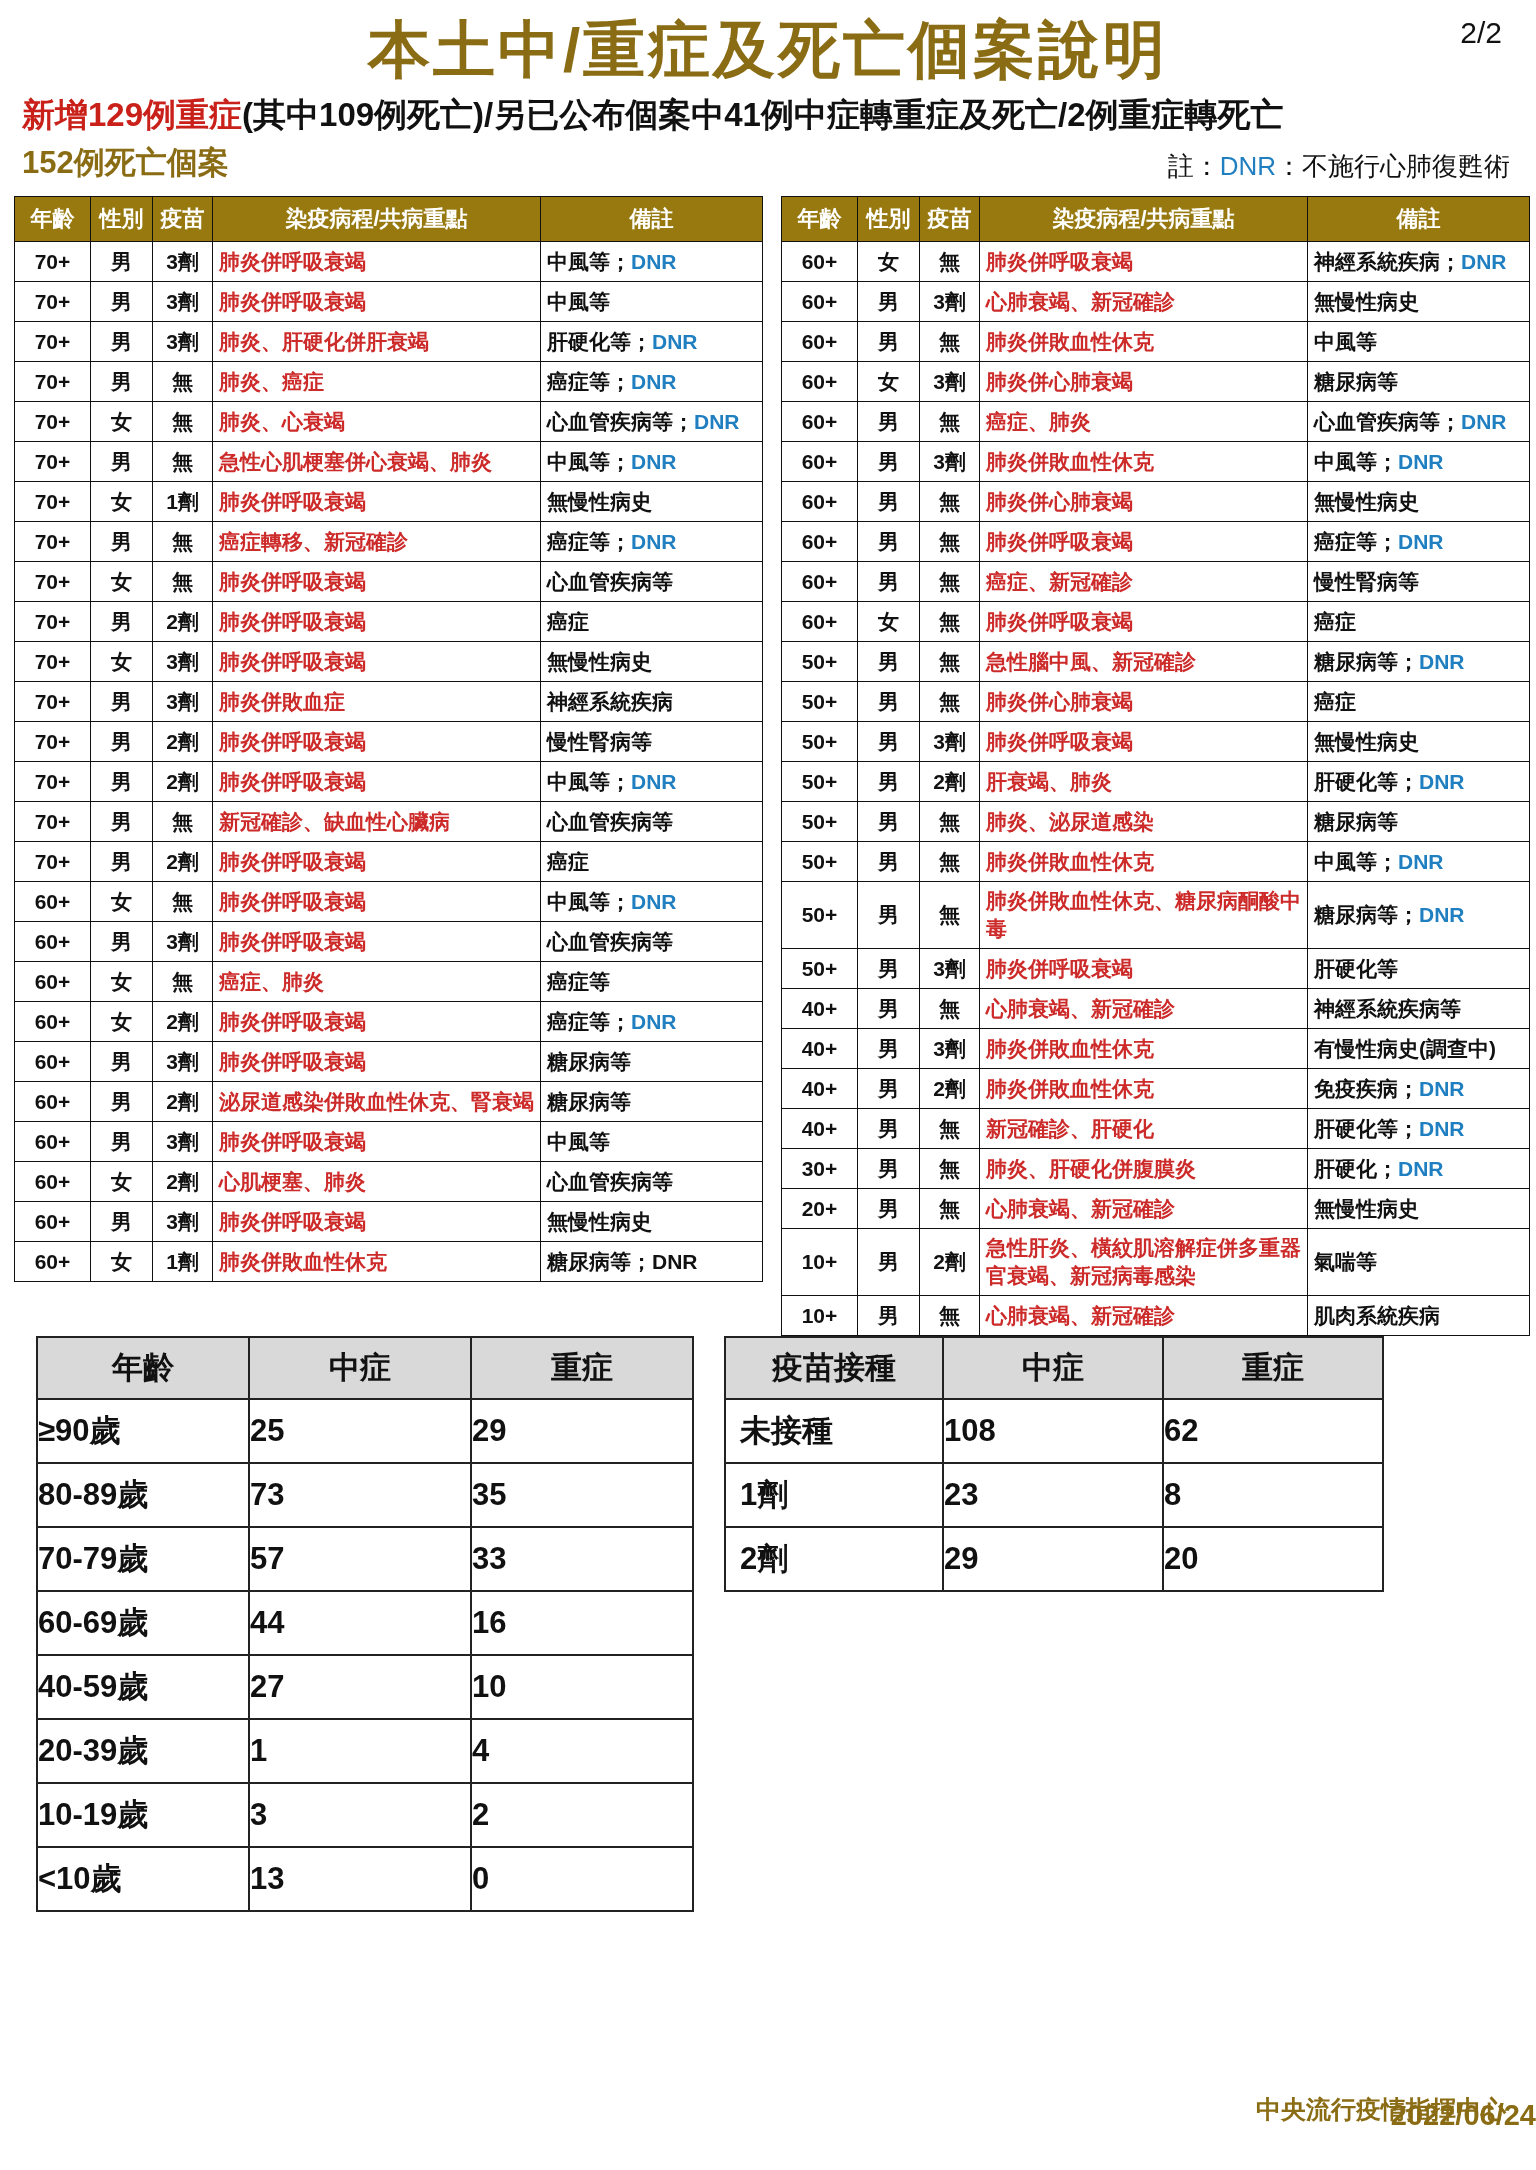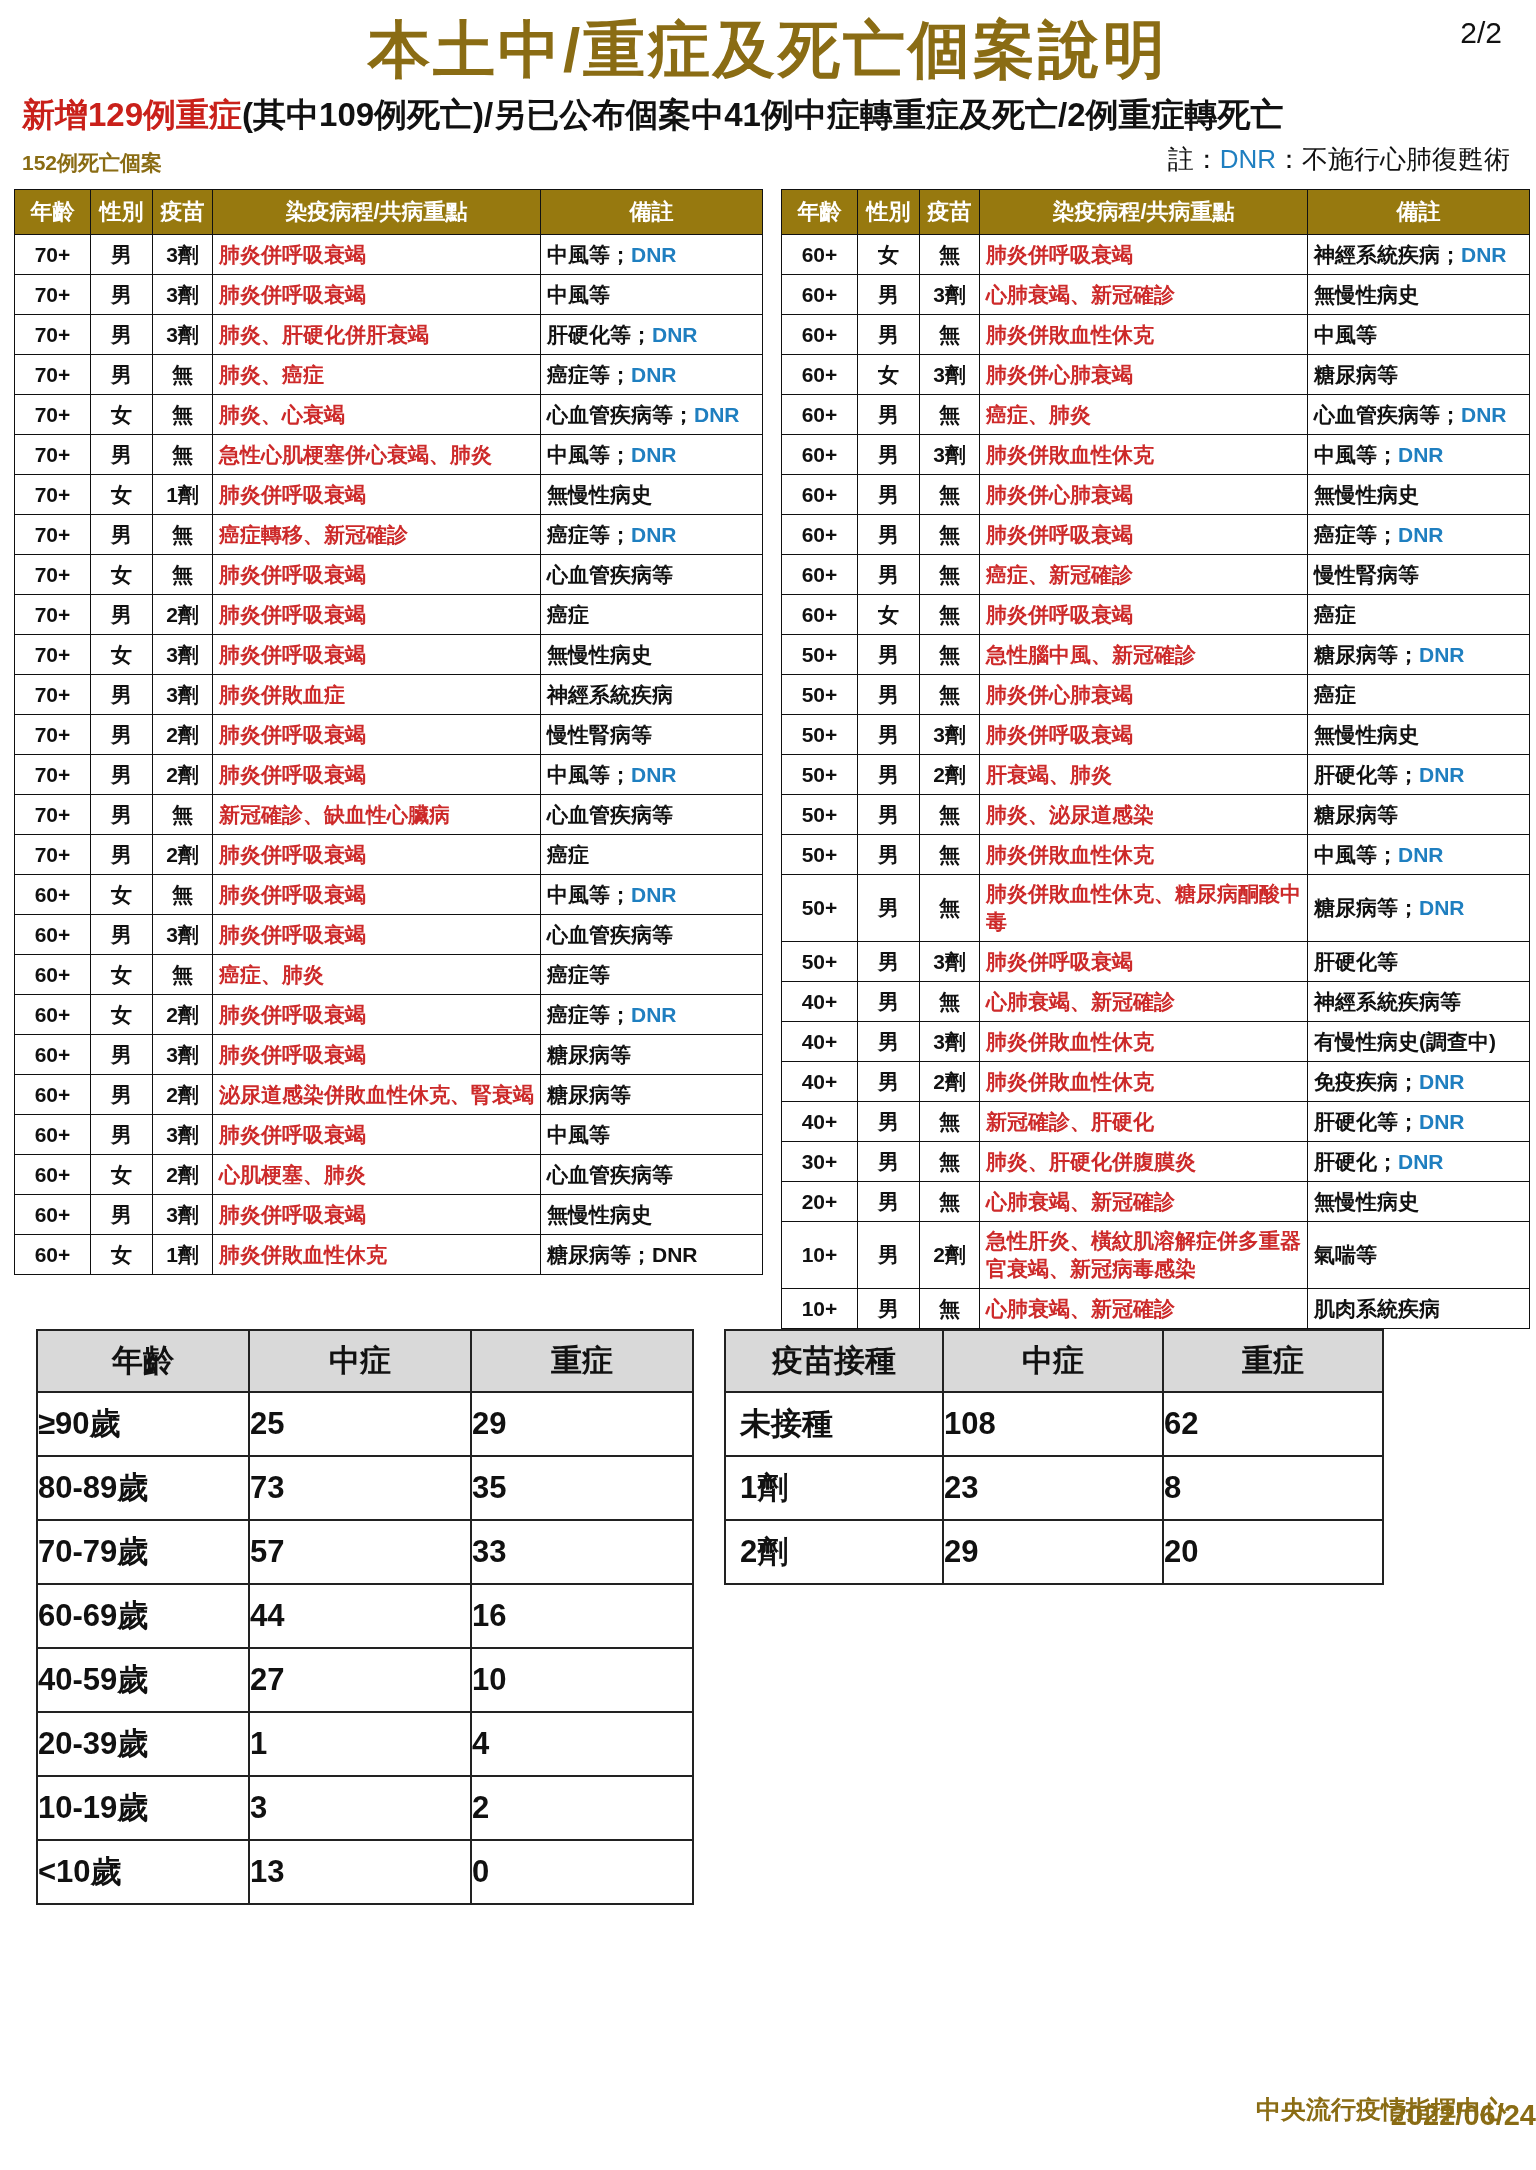--- a/index.html
+++ b/index.html
@@ -7,21 +7,21 @@
   .slide{position:relative;width:1536px;height:2170px;background:#fff;overflow:hidden;}
 
   
   .top{position:relative;text-align:center;padding-top:14px;}
   .page-num{position:absolute;top:16px;right:34px;font-size:30px;color:#111;margin-left:32px;}
   .title{margin:0;font-size:62px;line-height:1.15;font-weight:bold;color:#8a6c14;letter-spacing:3px;}
 
   .sub1{padding:8px 18px 0 22px;font-size:33px;font-weight:bold;color:#111;white-space:nowrap;}
   .sub1 .red{color:#c9201a;}
   .sub2row{display:flex;justify-content:space-between;align-items:flex-end;padding:4px 26px 10px 22px;}
-  .sub2{font-size:21px;font-weight:bold;color:#8a6c14;}
+  .sub2{font-size:31px;font-weight:bold;color:#8a6c14;}
   .legend{font-size:26px;font-weight:normal;color:#111;text-align:right;}
   .legend .dnr{color:#1f7fc0;}
 
   
   .tables{display:flex;gap:18px;padding:2px 6px 0 14px;align-items:flex-start;}
   .tcol{flex:1;}
   table.deaths{border-collapse:collapse;width:100%;table-layout:fixed;}
   .deaths th{background:#97790f;color:#fff;font-size:22px;font-weight:bold;border:1px solid #111;padding:7px 2px;}
   .deaths td{border:1px solid #111;font-size:21px;font-weight:600;padding:5px 4px;vertical-align:middle;height:29px;color:#111;word-break:break-all;}
   .deaths td.c{text-align:center;}

